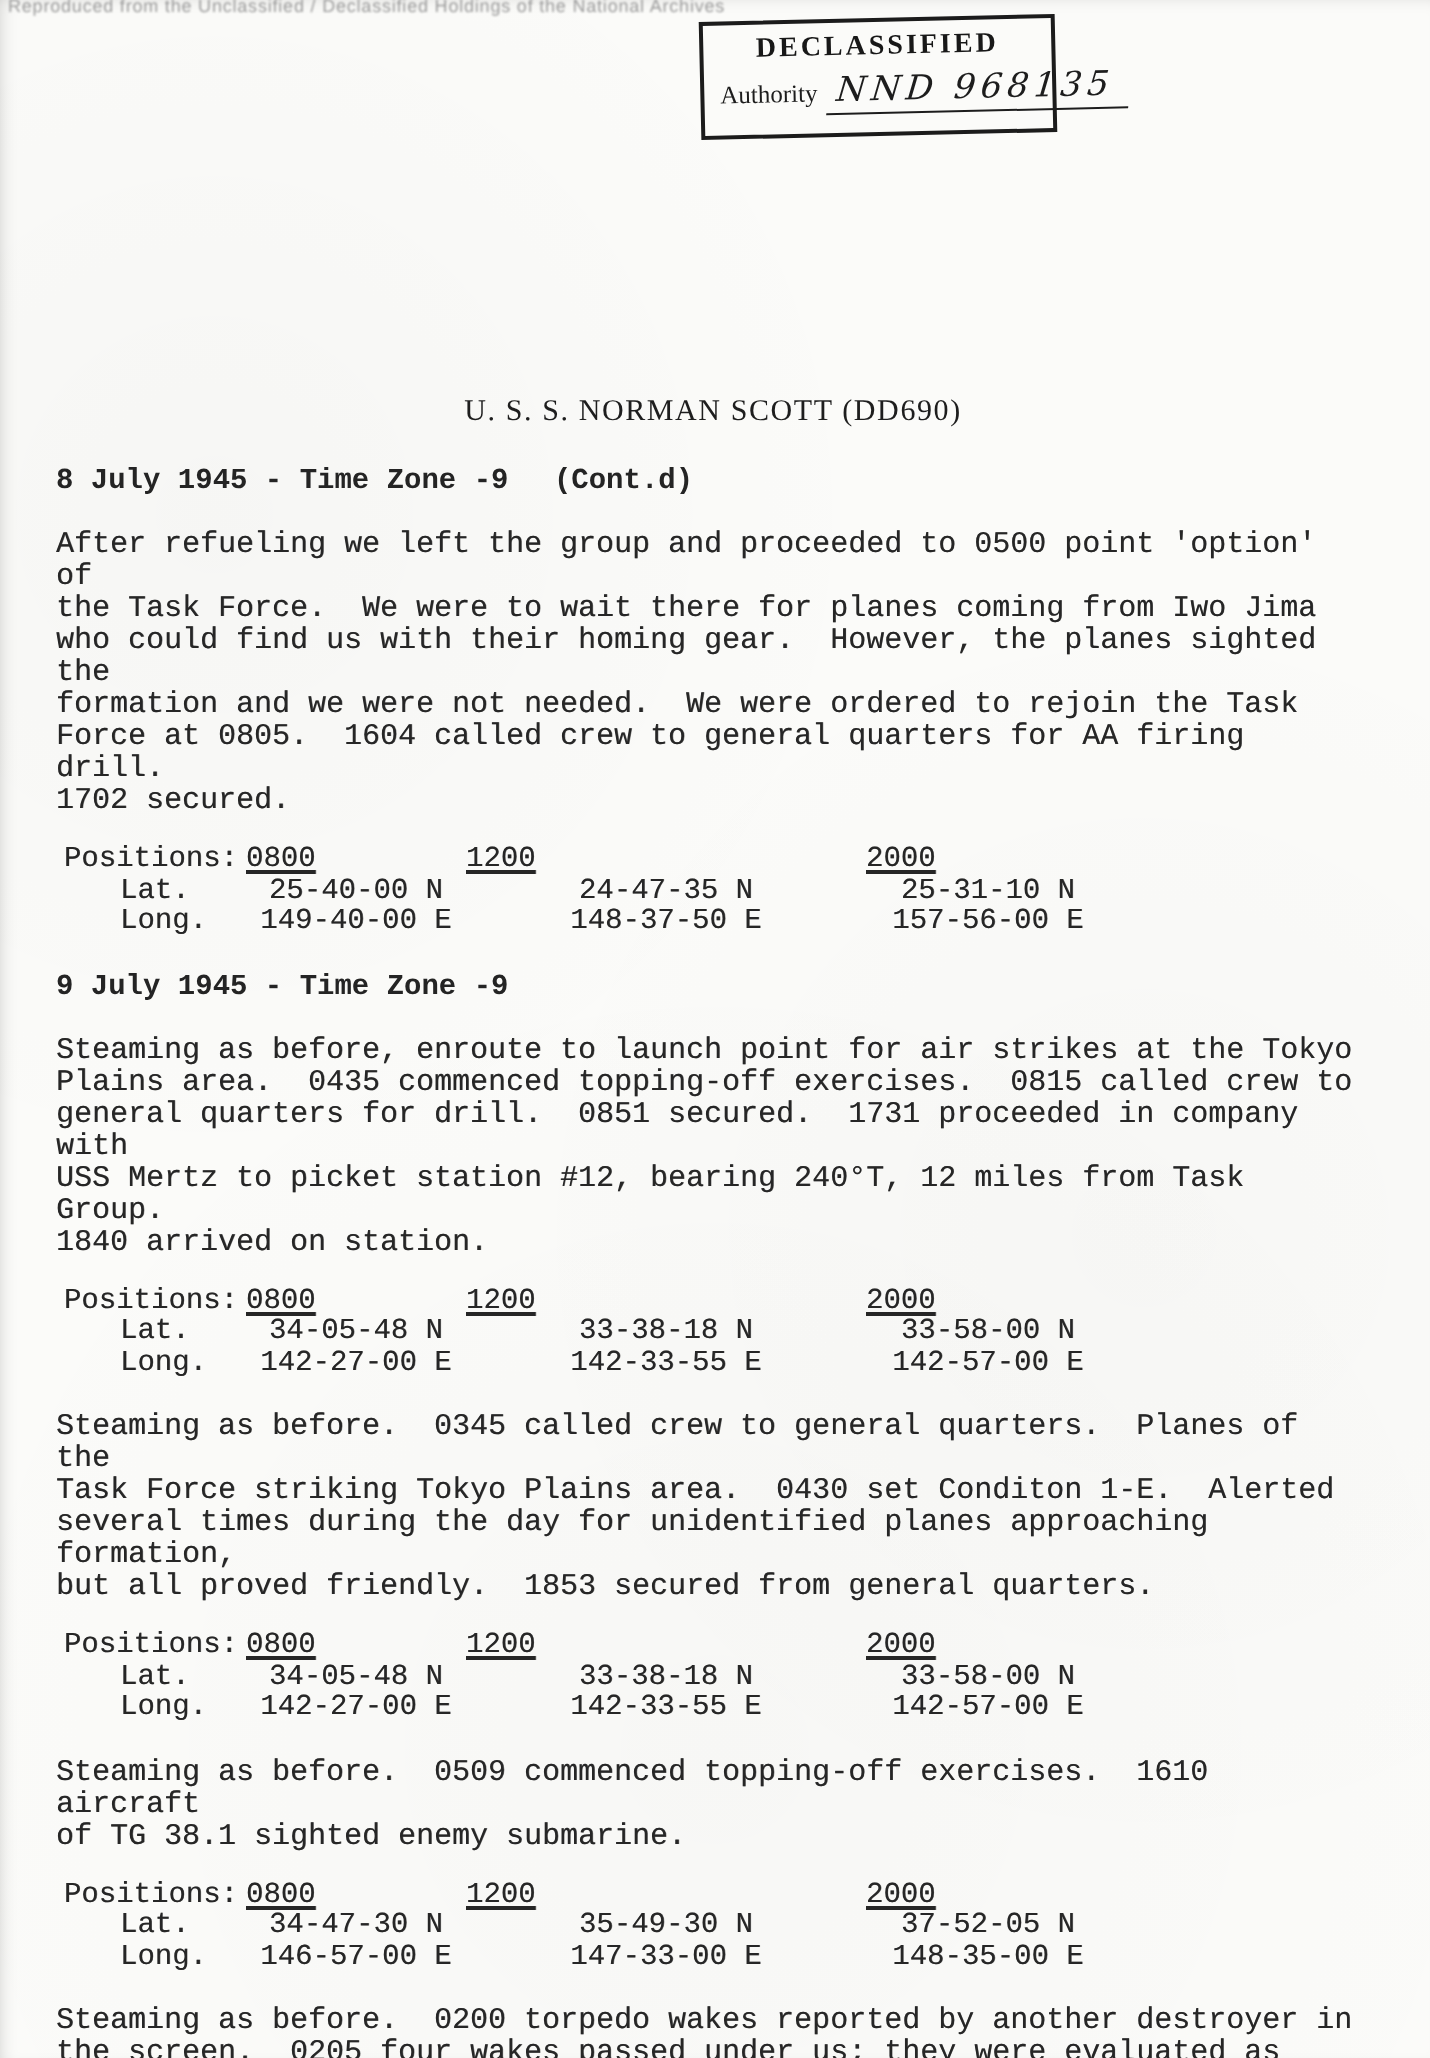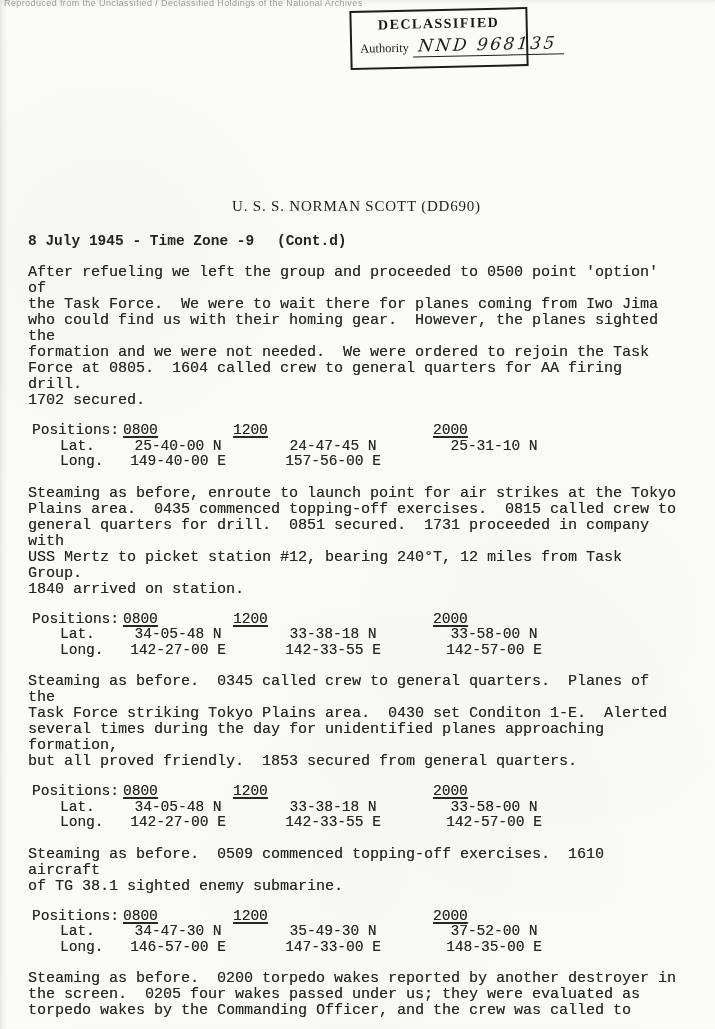--- a/index.html
+++ b/index.html
@@ -141,29 +141,33 @@
 formation and we were not needed.  We were ordered to rejoin the Task
 Force at 0805.  1604 called crew to general quarters for AA firing drill.
 1702 secured.</div>
     <div class="pos-table">
       <div class="pt-label">Positions:</div>
       <div class="pt-time">0800</div>
       <div class="pt-time">1200</div>
       <div class="pt-time">2000</div>
       <div class="pt-sublabel">Lat.</div>
       <div class="pt-val">25-40-00 N</div>
-      <div class="pt-val">24-47-45 N</div>
+      <div class="pt-val">24-47-35 N</div>
       <div class="pt-val">25-31-10 N</div>
       <div class="pt-sublabel">Long.</div>
       <div class="pt-val">149-40-00 E</div>
+      <div class="pt-val">148-37-50 E</div>
       <div class="pt-val">157-56-00 E</div>
     </div>
   </div>
 
   <div>
+    <div class="section-heading">
+      <span class="heading-underlined">9 July 1945 - Time Zone -9</span>
+    </div>
     <div class="para">Steaming as before, enroute to launch point for air strikes at the Tokyo
 Plains area.  0435 commenced topping-off exercises.  0815 called crew to
 general quarters for drill.  0851 secured.  1731 proceeded in company with
 USS Mertz to picket station #12, bearing 240°T, 12 miles from Task Group.
 1840 arrived on station.</div>
     <div class="pos-table">
       <div class="pt-label">Positions:</div>
       <div class="pt-time">0800</div>
       <div class="pt-time">1200</div>
       <div class="pt-time">2000</div>
@@ -203,21 +207,21 @@
     <div class="para">Steaming as before.  0509 commenced topping-off exercises.  1610 aircraft
 of TG 38.1 sighted enemy submarine.</div>
     <div class="pos-table">
       <div class="pt-label">Positions:</div>
       <div class="pt-time">0800</div>
       <div class="pt-time">1200</div>
       <div class="pt-time">2000</div>
       <div class="pt-sublabel">Lat.</div>
       <div class="pt-val">34-47-30 N</div>
       <div class="pt-val">35-49-30 N</div>
-      <div class="pt-val">37-52-00 N</div>
+      <div class="pt-val">37-52-05 N</div>
       <div class="pt-sublabel">Long.</div>
       <div class="pt-val">146-57-00 E</div>
       <div class="pt-val">147-33-00 E</div>
       <div class="pt-val">148-35-00 E</div>
     </div>
   </div>
 
   <div>
     <div class="para">Steaming as before.  0200 torpedo wakes reported by another destroyer in
 the screen.  0205 four wakes passed under us; they were evaluated as

